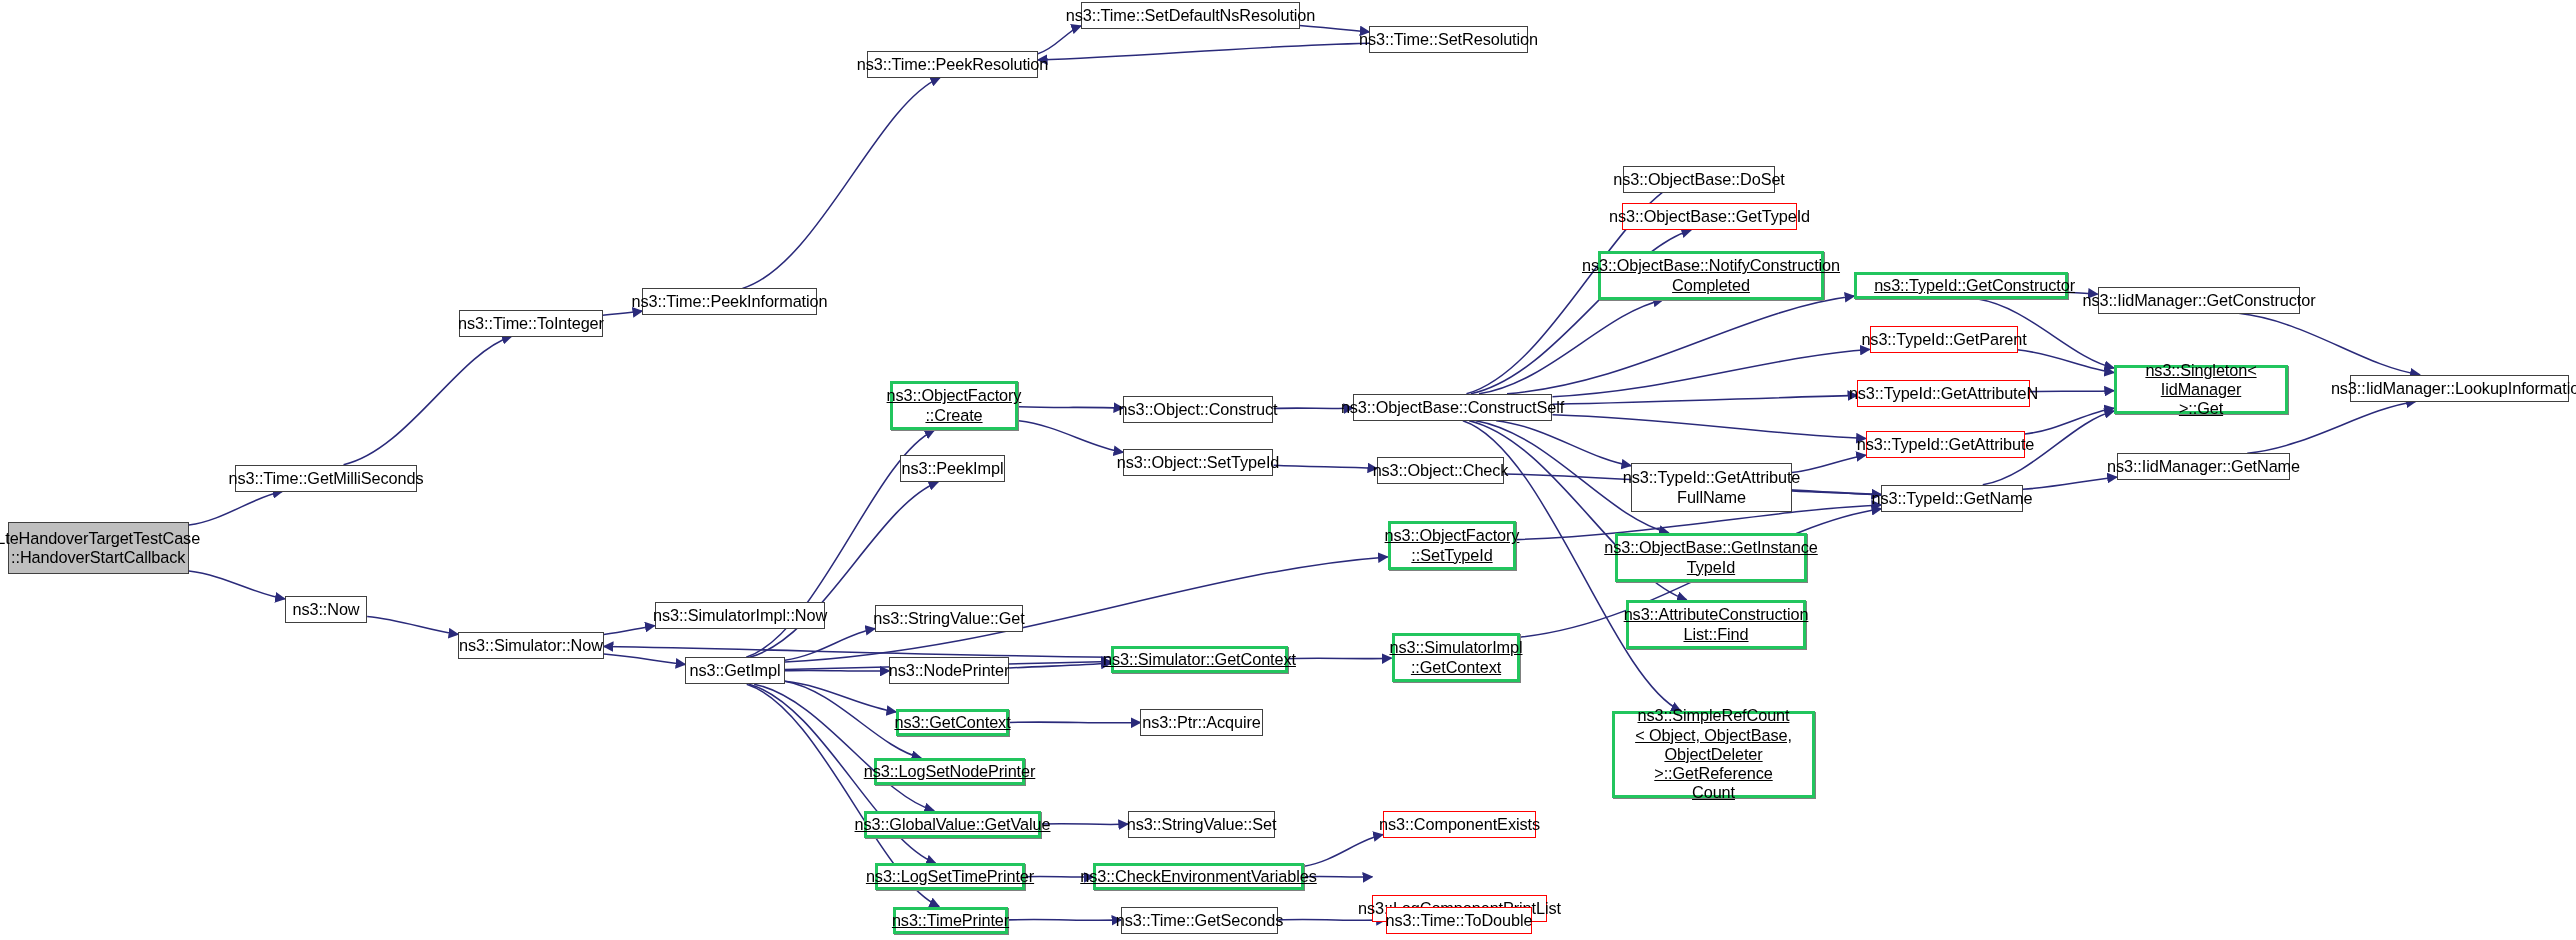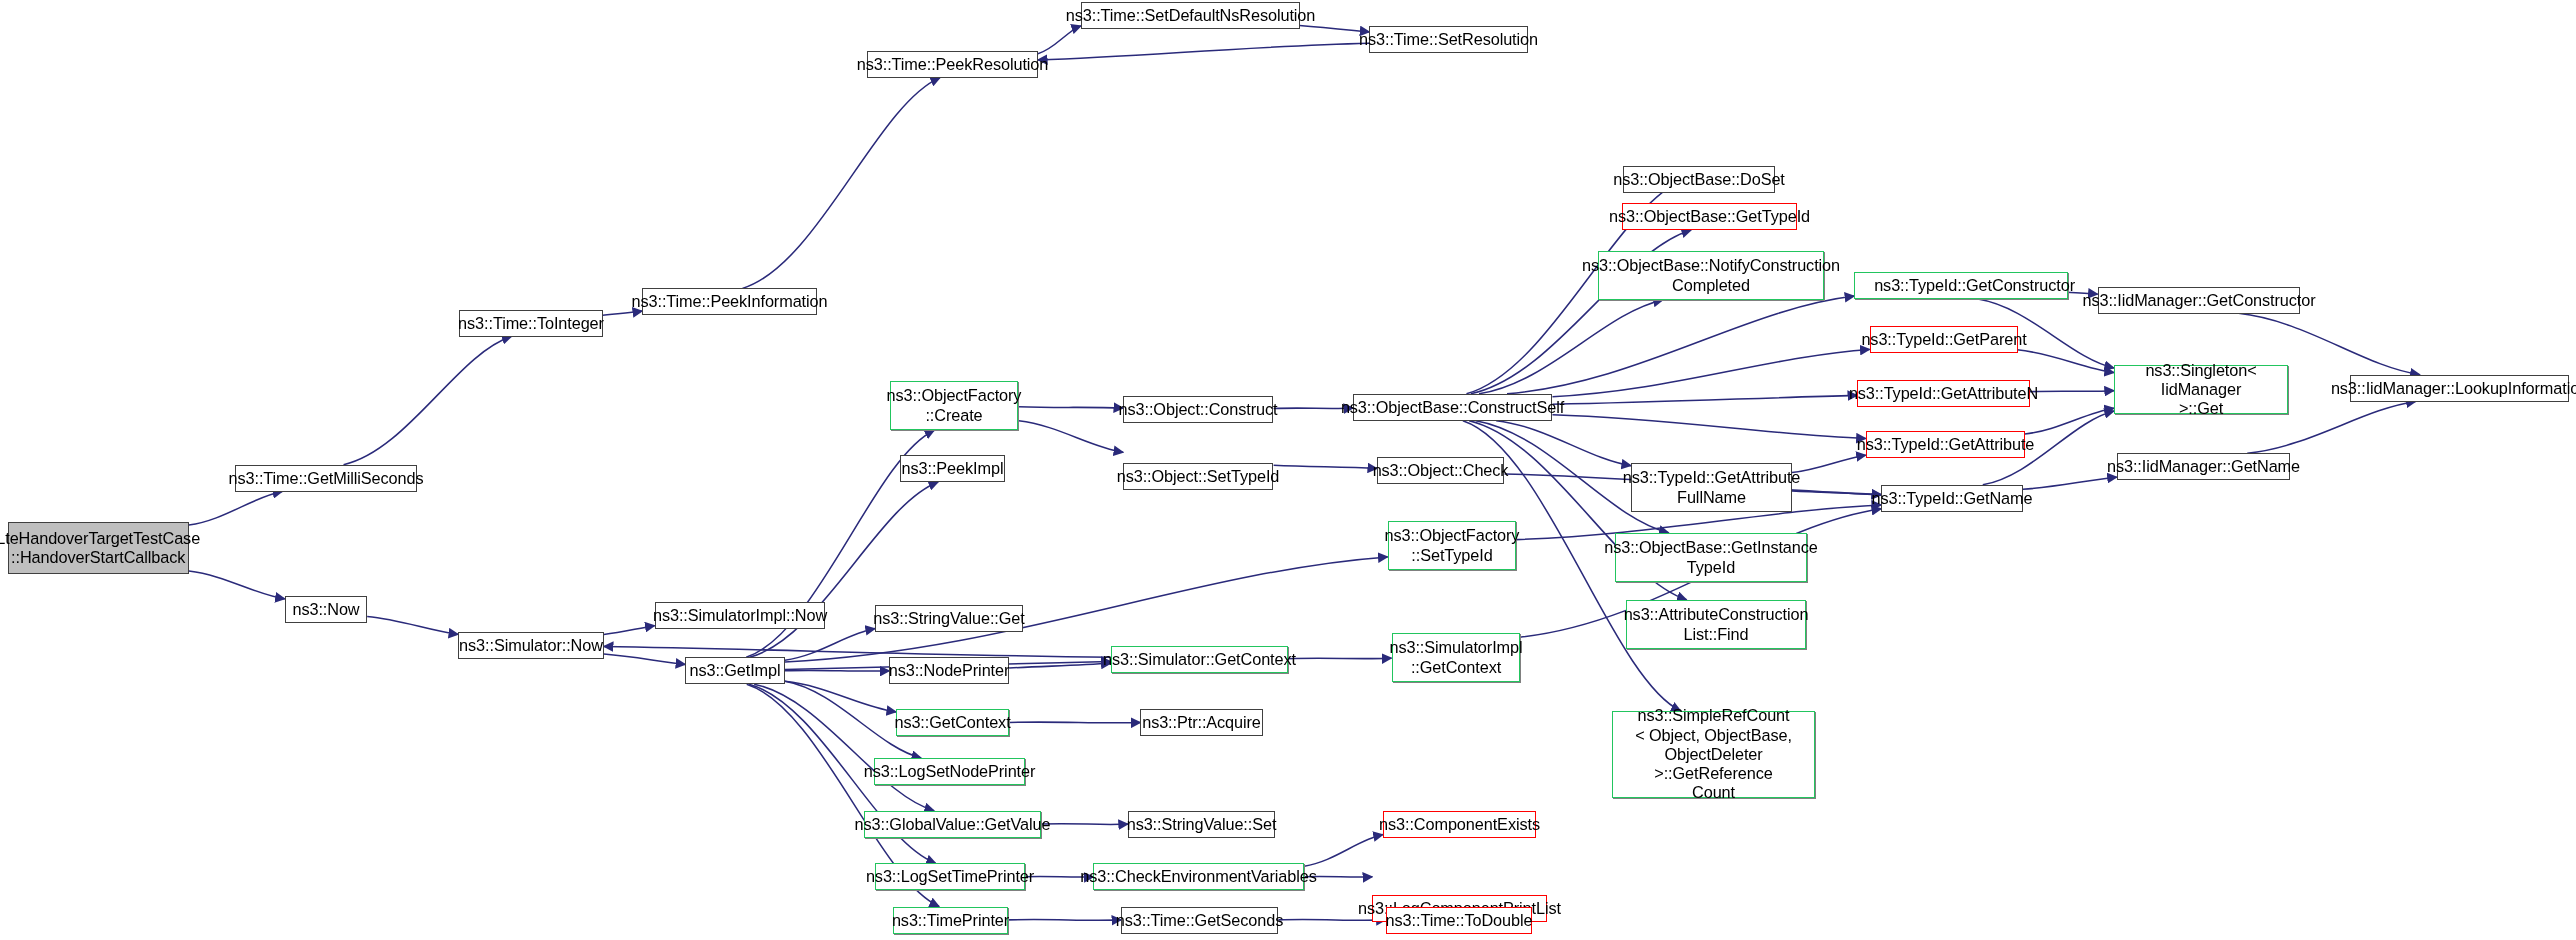--- a/index.html
+++ b/index.html
@@ -30,21 +30,21 @@
     letter-spacing:-0.1px;
     white-space:pre-line;
     padding:1px 4.8px;
     z-index:5;
   }
   .node.red{ border:1.9px solid #ff0000; }
   .node.root{
     background:#bfbfbf;
     border:1px solid #404040;
   }
-  .node.thick{ border:1px solid #22c55e; box-shadow:1px 1px 0 0 #808080; }
+  .node.thick{ border:3px solid #22c55e; box-shadow:1px 1px 0 0 #808080;text-decoration:underline; }
 </style>
 </head>
 <body>
 
 <div id="canvas">
   <svg id="edges" xmlns="http://www.w3.org/2000/svg" viewBox="0 0 2688 981" width="2576" height="940">
     <defs>
       <marker id="arrow" viewBox="0 0 10 10" refX="9" refY="5" markerWidth="7" markerHeight="7" orient="auto-start-reverse">
         <path d="M 0 0 L 10 5 L 0 10 z" fill="#2a2a7a"></path>
       </marker>
@@ -123,21 +123,21 @@
       <div class="node" style="left: 867px; top: 51px; width: 171px; height: 27px;">ns3::Time::PeekResolution</div>
       <div class="node" style="left: 1081px; top: 1.9px; width: 219px; height: 27px;">ns3::Time::SetDefaultNsResolution</div>
       <div class="node" style="left: 1369px; top: 26px; width: 159px; height: 27px;">ns3::Time::SetResolution</div>
       <div class="node" style="left: 458px; top: 632px; width: 146px; height: 27px;">ns3::Simulator::Now</div>
       <div class="node" style="left: 655px; top: 602px; width: 170px; height: 27px;">ns3::SimulatorImpl::Now</div>
       <div class="node" style="left: 685px; top: 657px; width: 100px; height: 27px;">ns3::GetImpl</div>
       <div class="node thick" style="left: 890px; top: 381px; width: 128px; height: 49px;">ns3::ObjectFactory
 ::Create</div>
       <div class="node" style="left: 900px; top: 455px; width: 105px; height: 27px;">ns3::PeekImpl</div>
       <div class="node" style="left: 1123px; top: 396px; width: 150px; height: 27px;">ns3::Object::Construct</div>
-      <div class="node" style="left: 1123px; top: 449px; width: 150px; height: 27px; margin-top: 14px;">ns3::Object::SetTypeId</div>
+      <div class="node" style="left: 1123px; top: 449px; width: 150px; height: 27px;">ns3::Object::SetTypeId</div>
       <div class="node" style="left: 1353px; top: 394px; width: 199px; height: 27px;">ns3::ObjectBase::ConstructSelf</div>
       <div class="node" style="left: 1377px; top: 457px; width: 127px; height: 27px;">ns3::Object::Check</div>
       <div class="node thick" style="left: 1388px; top: 521px; width: 128px; height: 49px;">ns3::ObjectFactory
 ::SetTypeId</div>
       <div class="node" style="left: 1623px; top: 166px; width: 152px; height: 27px;">ns3::ObjectBase::DoSet</div>
       <div class="node red" style="left: 1622px; top: 203px; width: 175px; height: 27px;">ns3::ObjectBase::GetTypeId</div>
       <div class="node thick" style="left: 1598px; top: 251px; width: 226px; height: 49px;">ns3::ObjectBase::NotifyConstruction
 Completed</div>
       <div class="node" style="left: 1631px; top: 463px; width: 161px; height: 49px;">ns3::TypeId::GetAttribute
 FullName</div>

